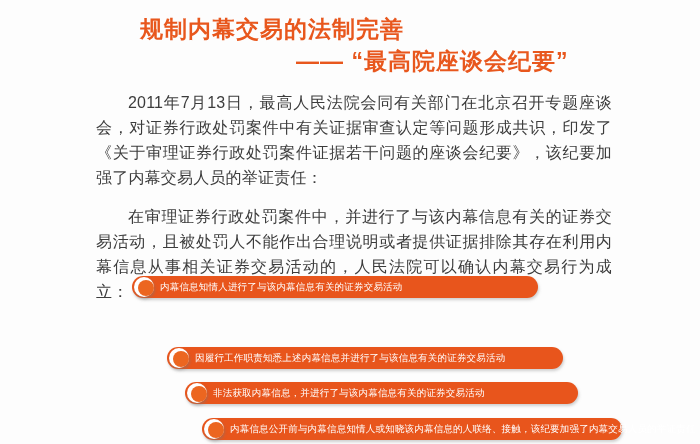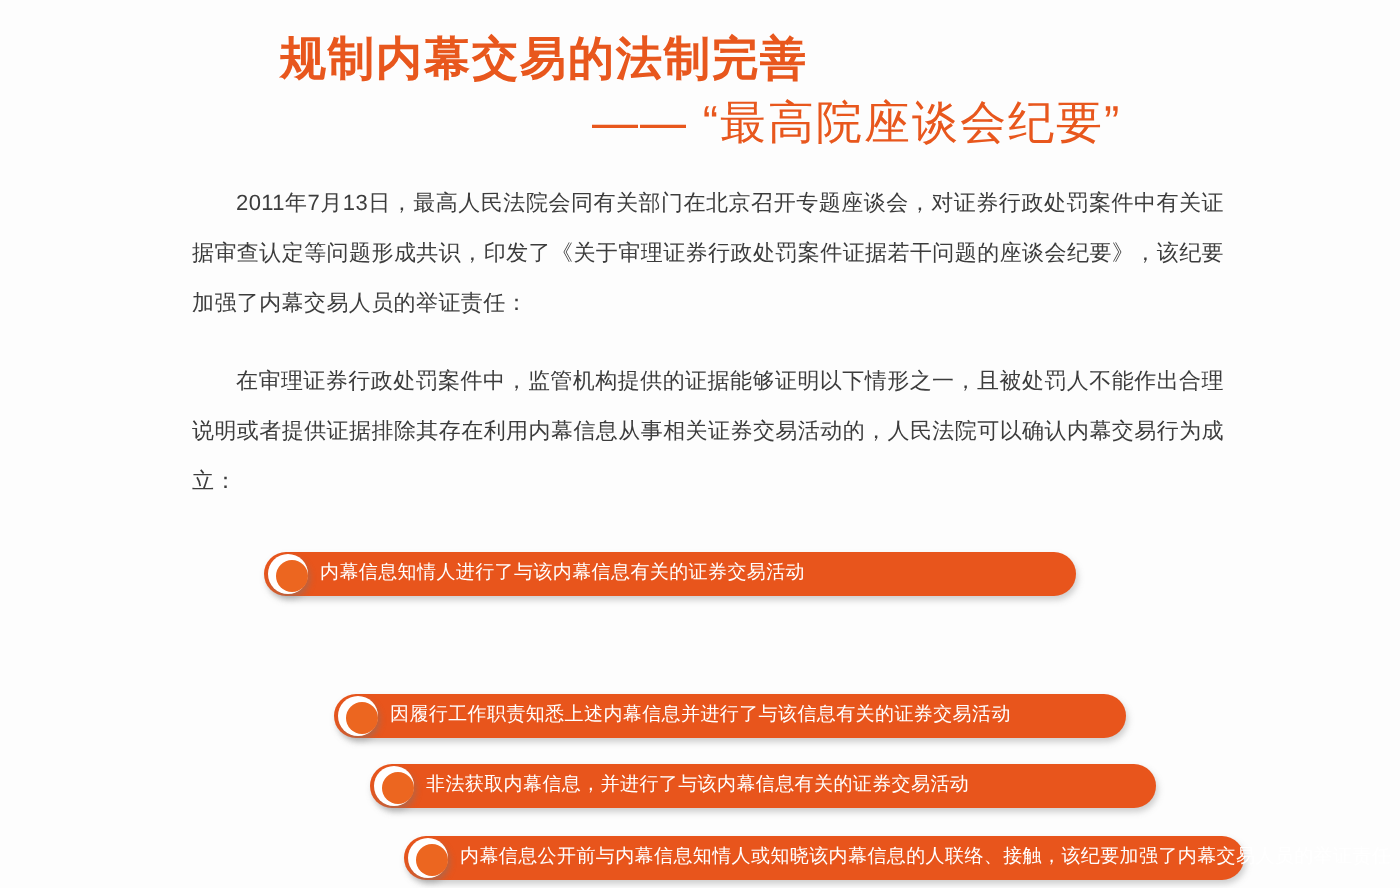--- a/index.html
+++ b/index.html
@@ -33,38 +33,38 @@
     font-size: 23px;
     font-weight: bold;
     color: #e8571d;
     letter-spacing: 1px;
     padding-left: 140px;
     line-height: 30px;
     white-space: nowrap;
   }
   .title-line-2 {
     font-size: 23px;
-    font-weight: normal;
+    font-weight: bold;
     color: #e8571d;
     letter-spacing: 1px;
     line-height: 30px;
     padding-left: 296px;
     margin-top: 2px;
     white-space: nowrap;
   }
 
   
   .body-block {
     position: absolute;
     left: 96px;
     top: 90px;
     width: 516px;
   }
   .para {
-    font-size: 11px;
+    font-size: 16px;
     color: #3c3c3c;
     line-height: 25px;
     text-align: justify;
     text-justify: inter-ideograph;
     text-indent: 2em;
     margin: 0 0 14px 0;
     letter-spacing: 0.2px;
   }
 
   
@@ -132,21 +132,21 @@
 
 <div class="slide">
 
   <div class="title-block">
     <div class="title-line-1">规制内幕交易的法制完善</div>
     <div class="title-line-2">—— “最高院座谈会纪要”</div>
   </div>
 
   <div class="body-block">
     <p class="para">2011年7月13日，最高人民法院会同有关部门在北京召开专题座谈会，对证券行政处罚案件中有关证据审查认定等问题形成共识，印发了《关于审理证券行政处罚案件证据若干问题的座谈会纪要》，该纪要加强了内幕交易人员的举证责任：</p>
-    <p class="para">在审理证券行政处罚案件中，监管机构提供的证据能够证明以下情形之一，且被处罚人不能作出合理说明或者提供证据排除其存在利用内幕信息从事相关证券交易活动的，人民法院可以确认内幕交易行为成立：</p>
+    <p class="para">在审理证券行政处罚案件中，并进行了与该内幕信息有关的证券交易活动，且被处罚人不能作出合理说明或者提供证据排除其存在利用内幕信息从事相关证券交易活动的，人民法院可以确认内幕交易行为成立：</p>
   </div>
 
   <div class="bars">
 
     <div class="bar-row row-0">
       <div class="bar"></div>
       <div class="bullet-ring">
         <div class="bullet-dot"></div>
       </div>
       <div class="bar-text">内幕信息知情人进行了与该内幕信息有关的证券交易活动</div>

